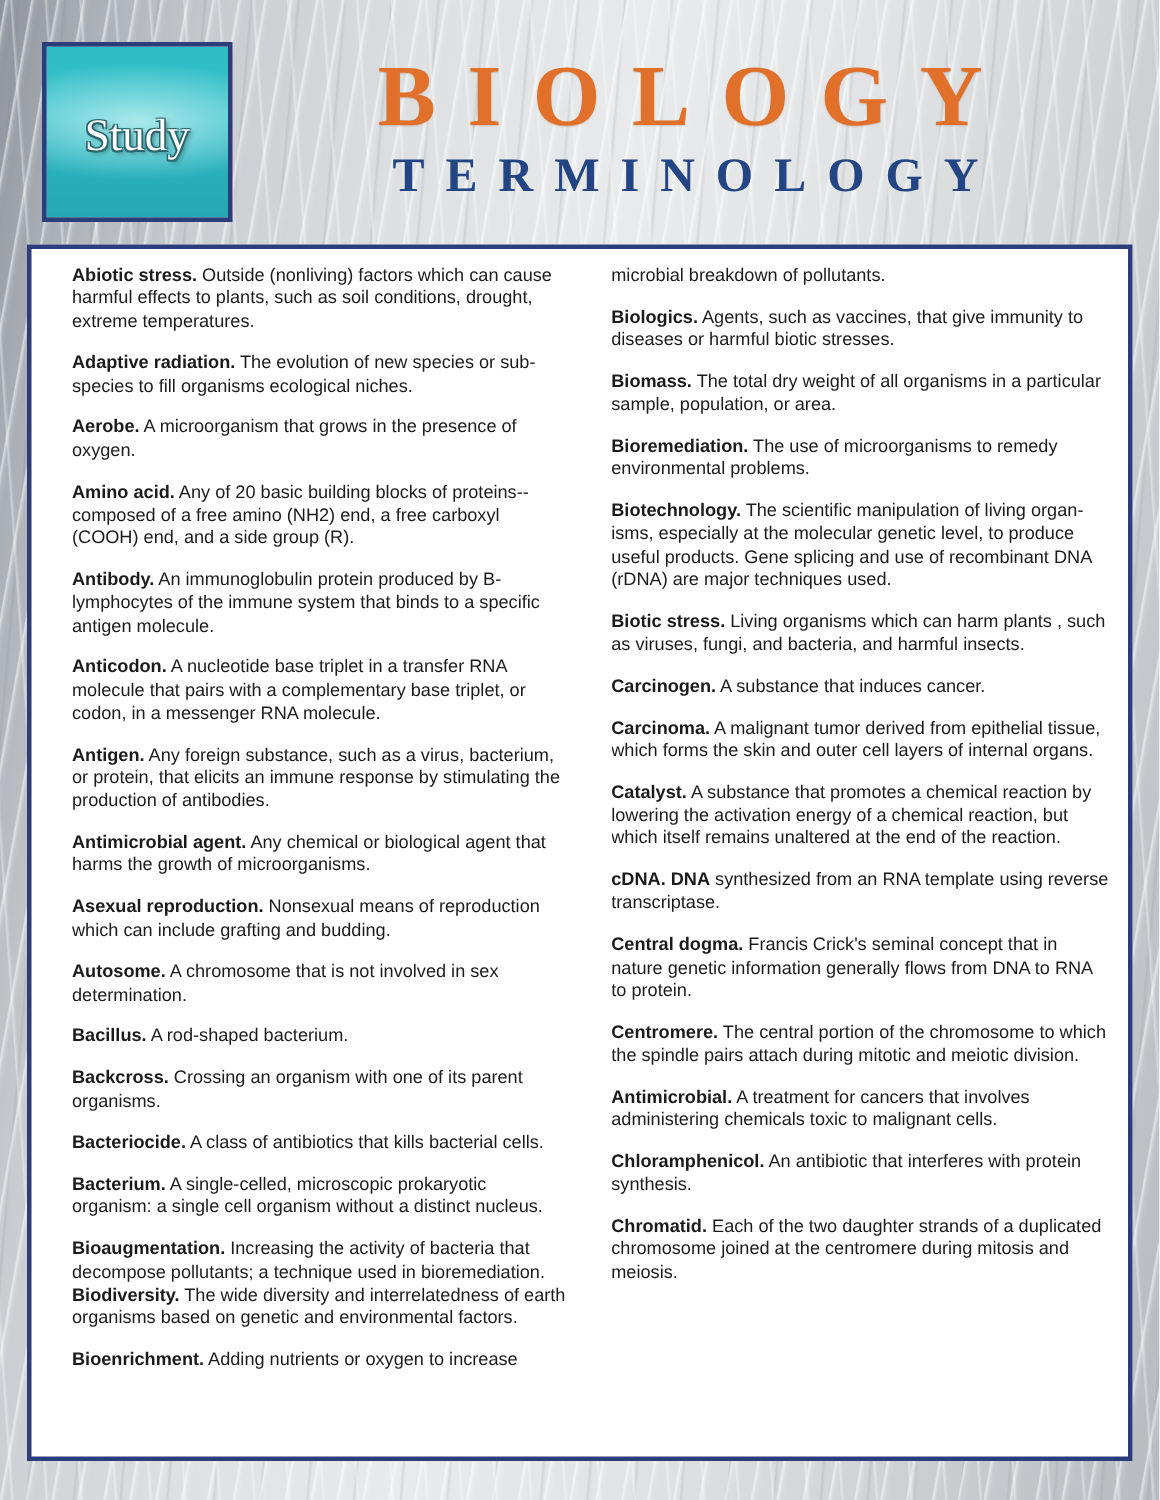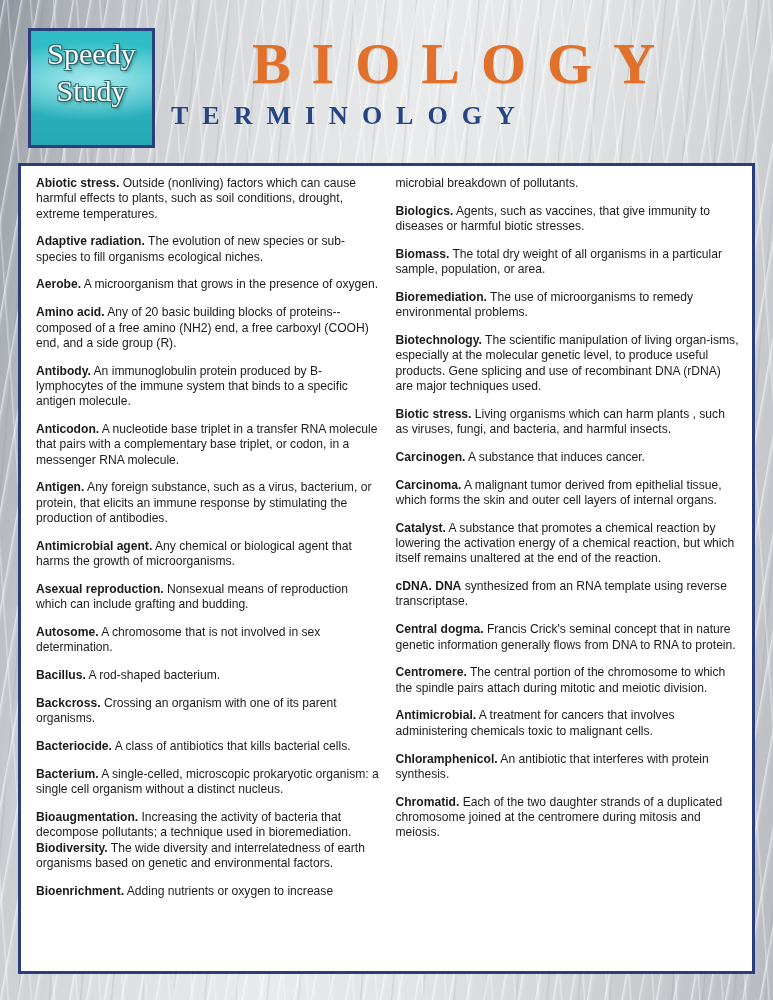--- a/index.html
+++ b/index.html
@@ -118,26 +118,26 @@
     text-shadow: 0px 1px 1px rgba(120,60,20,0.20);
   }
 
   #title-sub {
     position: absolute;
     left: 165px;
     top: 96px;
     width: 592px;
     font-family: "Liberation Serif", serif;
     font-weight: bold;
-    font-size: 26px;
+    font-size: 32px;
     line-height: 40px;
     letter-spacing: 14px;
     color: #234583;
     text-indent: 6px;
-    text-align: left;
+    text-align: center;
     white-space: nowrap;
   }
 
   
   #content-panel {
     position: absolute;
     left: 18px;
     top: 163px;
     width: 737px;
     height: 811px;
@@ -154,20 +154,21 @@
     right: 0;
     bottom: 0;
     display: flex;
     padding: 10px 12px 0 15px;
     box-sizing: border-box;
   }
 
   .column {
     width: 352px;
     overflow: hidden;
+    margin-left: 12px;
   }
   #col-left { margin-right: 15px; }
 
   .entry {
     font-size: 12.1px;
     line-height: 15.3px;
     color: #1b1b1b;
     margin: 0 0 12.5px 0;
     text-align: left;
   }
@@ -183,21 +184,20 @@
   }
 </style>
 </head>
 <body>
 
 <div id="page">
 
   <div id="header">
 
     <div id="logo-badge">
-      <div class="badge-line" id="badge-line-1">Speedy</div>
       <div class="badge-line" id="badge-line-2">Study</div>
       <div class="badge-line" id="badge-line-3">Guides</div>
     </div>
 
     <div id="title-main">BIOLOGY</div>
     <div id="title-sub">TERMINOLOGY</div>
 
   </div>
 
   <div id="content-panel">

